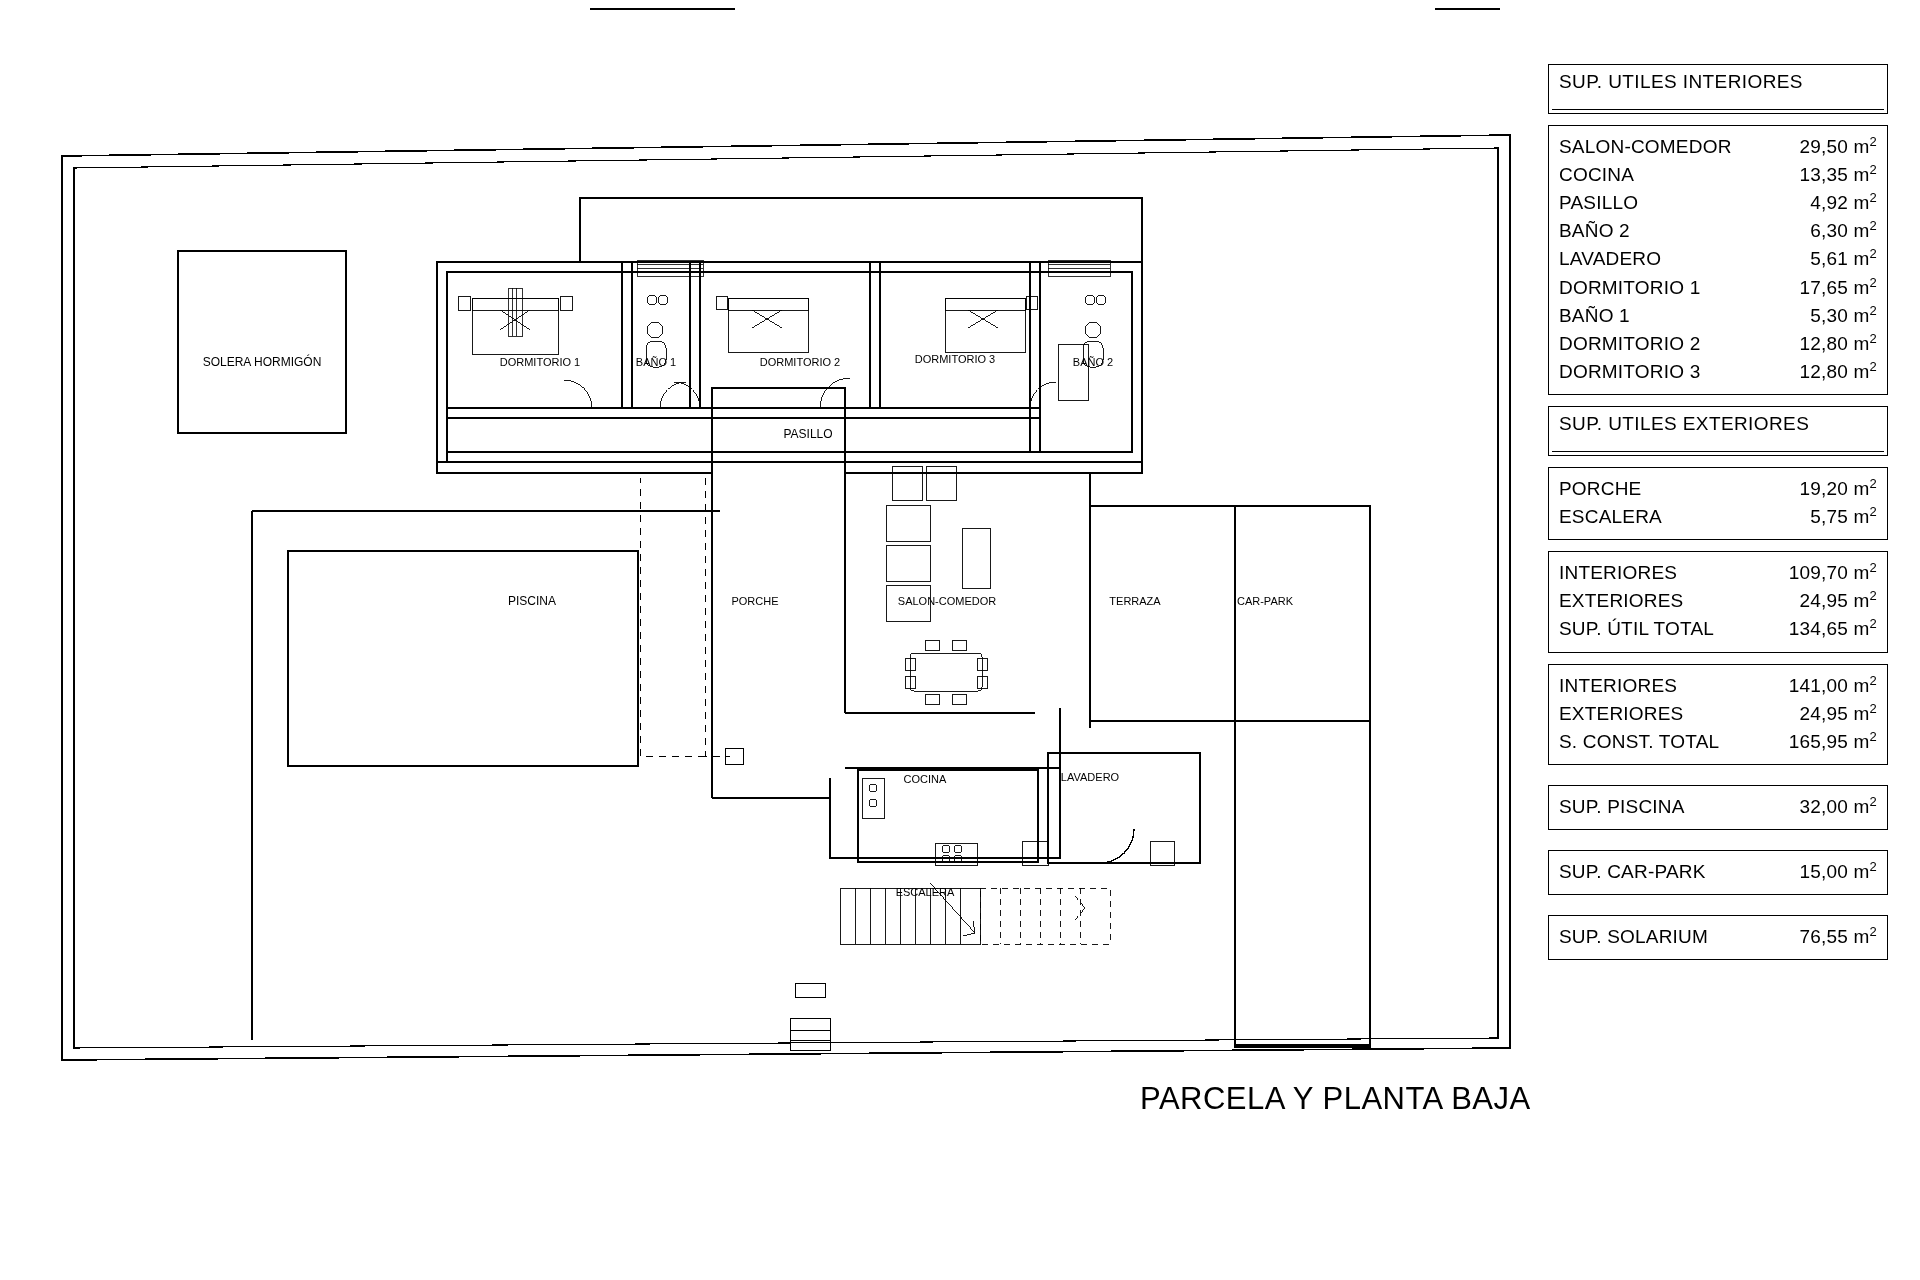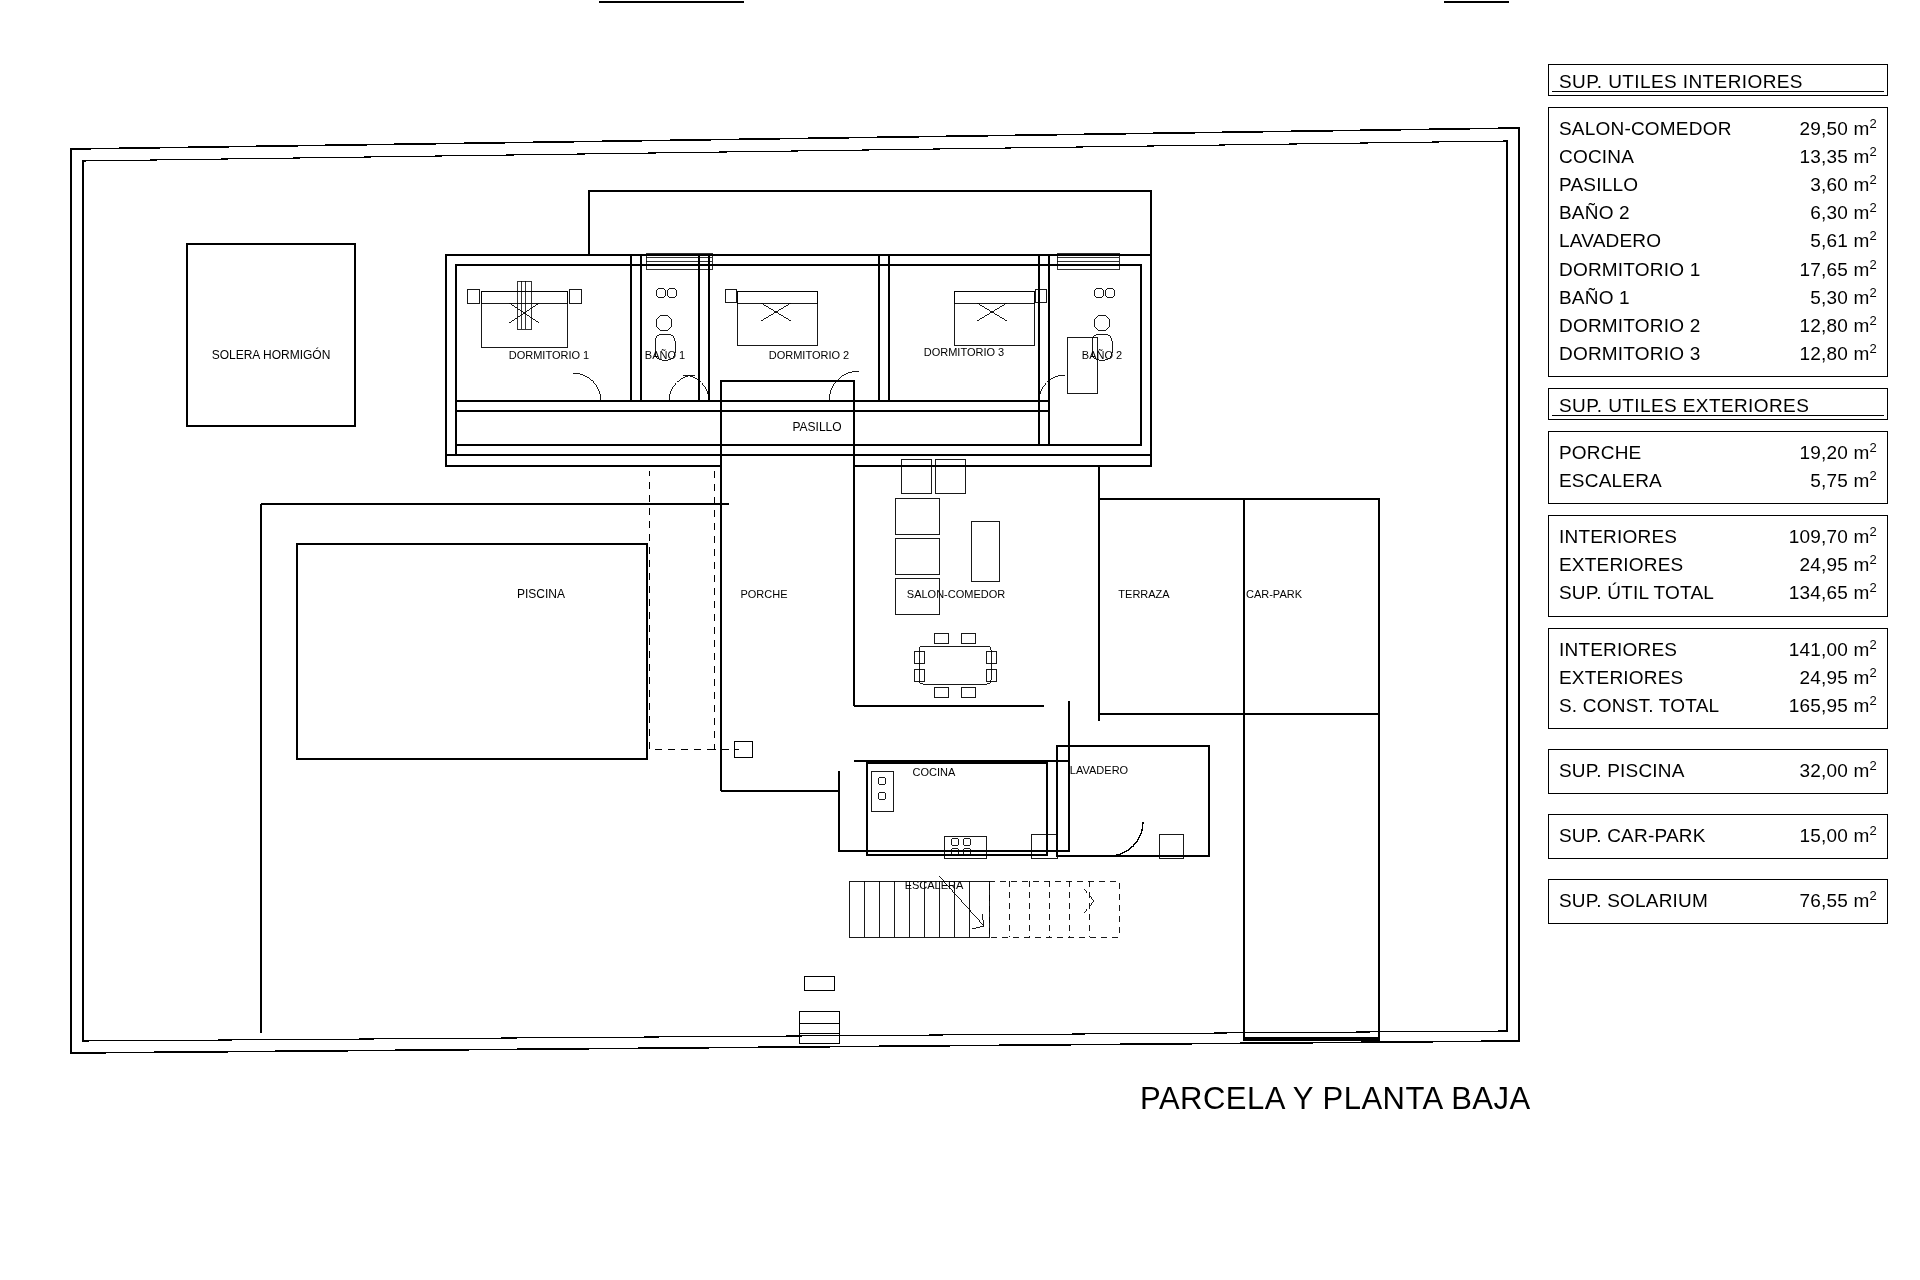--- a/index.html
+++ b/index.html
@@ -6,38 +6,38 @@
   body{
     width:1920px;height:1280px;
     background:#ffffff;
     font-family:"Liberation Sans", sans-serif;
     color:#000;
     position:relative;
     overflow:hidden;
   }
   
   #plan{
-    position:absolute;left:0;top:1px;width:1540px;height:1095px;padding-left:9px;
+    position:absolute;left:0;top:8px;width:1540px;height:1095px;
   }
   #plan svg{display:block;}
 
   
   #legend{
     position:absolute;
     left:1548px;top:64px;
     width:340px;
   }
   .box{
     border:1px solid #000;
     margin-bottom:11px;
     background:#fff;
     position:relative;
   }
   .box.title{
-    padding:6px 10px 2px 10px;
+    padding:6px 10px 20px 10px;
   }
   .box.title .t{
     font-size:19px;letter-spacing:.4px;
   }
   .box.list{
     padding:7px 10px 8px 10px;
   }
   .row{
     display:flex;justify-content:space-between;align-items:baseline;
     font-size:19px;
@@ -293,21 +293,21 @@
     <div class="row">
         <span class="k">SALON-COMEDOR</span>
         <span class="v"><span>29,50 m</span><span class="sup">2</span></span>
       </div>
     <div class="row">
         <span class="k">COCINA</span>
         <span class="v"><span>13,35 m</span><span class="sup">2</span></span>
       </div>
     <div class="row">
         <span class="k">PASILLO</span>
-        <span class="v"><span>3,60 m</span><span class="sup">2</span></span>
+        <span class="v"><span>4,92 m</span><span class="sup">2</span></span>
       </div>
     <div class="row">
         <span class="k">BAÑO 2</span>
         <span class="v"><span>6,30 m</span><span class="sup">2</span></span>
       </div>
     <div class="row">
         <span class="k">LAVADERO</span>
         <span class="v"><span>5,61 m</span><span class="sup">2</span></span>
       </div>
     <div class="row">

